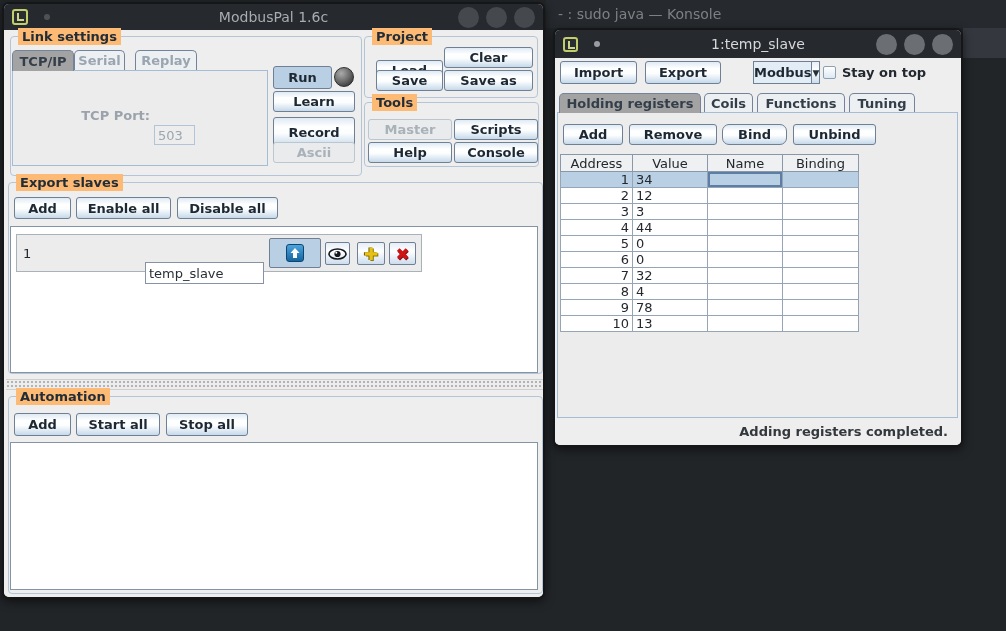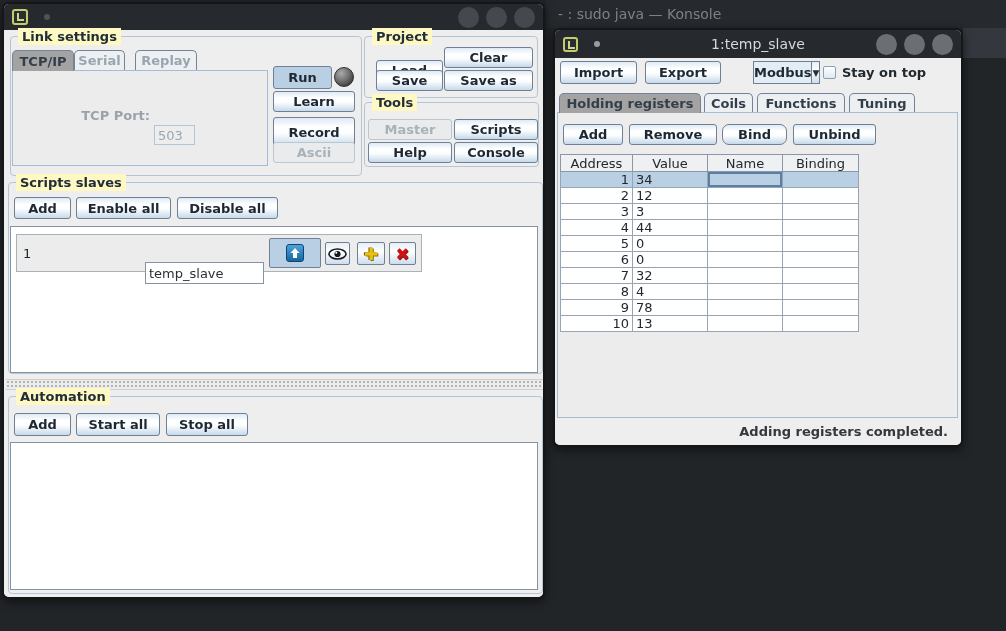--- a/index.html
+++ b/index.html
@@ -26,21 +26,21 @@
 
   
   .btn { position:absolute; display:flex; align-items:center; justify-content:center;
          background:linear-gradient(180deg,#dfeaf4 0%,#ffffff 32%,#fbfdfe 55%,#c6d9ea 100%);
          border:1px solid #6f8094; border-radius:3px;
          font-weight:bold; font-size:13px; color:#1e2833; cursor:default; }
   .btn.disabled { background:#e9ebed; color:#a9b1b9; border-color:#bcc6d0; }
   .btn.toggled { background:#b9cfe4; }
 
   .group { position:absolute; border:1px solid #b6c5d6; border-radius:4px; }
-  .group-title { position:absolute; top:-9px; left:7px; background:#fef9c3; padding:0 4px;
+  .group-title { position:absolute; top:-9px; left:7px; background:#fdba74; padding:0 4px;
          font-weight:bold; font-size:13px; color:#222d38; white-space:nowrap; line-height:17px; }
 
   .tab { position:absolute; display:flex; align-items:center; justify-content:center;
          border:1px solid #73849a; border-bottom:none; border-radius:5px 5px 0 0;
          background:#edf0f3; font-weight:bold; font-size:13px; color:#333e49; z-index:1; }
   .tab.selected { background:#a3a3a3; z-index:3; }
   .tab.disabled { color:#9aa5af; }
   .tabpanel { position:absolute; background:#ececec; border:1px solid #a4bcd4; z-index:2; }
 
   .tfield { position:absolute; border:1px solid #8593a5; background:#ffffff;
@@ -96,20 +96,21 @@
 
 <div class="abs" style="left:546px; top:0; width:460px; height:28px; background:#26292d;">
   <span class="lbl" style="left:12px; top:6px; font-size:14px; color:#7d8184;">- : sudo java — Konsole</span>
 </div>
 <div class="abs" style="left:963px; top:28px; width:43px; height:30px; background:#34373e;"></div>
 
 <div class="win" style="left:2px; top:2px; width:543px; height:597px;">
   <div class="titlebar" style="height:26px;">
     <div class="win-icon"></div>
     <div class="tb-dot" style="background:#4e5256;"></div>
+    <span class="win-title" style="color:#a9acb0;">ModbusPal 1.6c</span>
     <div class="tb-circles">
       <div class="tb-circle" style="background:#45494d;"></div>
       <div class="tb-circle" style="background:#45494d;"></div>
       <div class="tb-circle" style="background:#45494d;"></div>
     </div>
   </div>
   <div class="win-body" style="height:567px;">
 
     <div class="group" style="left:6px; top:6px; width:352px; height:140px;">
       <span class="group-title">Link settings</span>
@@ -167,21 +168,21 @@
       <span>Scripts</span>
     </div>
     <div class="btn" style="left:364px; top:112px; width:84px; height:21px;">
       <span>Help</span>
     </div>
     <div class="btn" style="left:450px; top:112px; width:84px; height:21px;">
       <span>Console</span>
     </div>
 
     <div class="group" style="left:4px; top:152px; width:535px; height:192px;">
-      <span class="group-title">Scripts slaves</span>
+      <span class="group-title">Export slaves</span>
     </div>
     <div class="btn" style="left:10px; top:167px; width:57px; height:22px;">
       <span>Add</span>
     </div>
     <div class="btn" style="left:72px; top:167px; width:95px; height:22px;">
       <span>Enable all</span>
     </div>
     <div class="btn" style="left:173px; top:167px; width:101px; height:22px;">
       <span>Disable all</span>
     </div>

